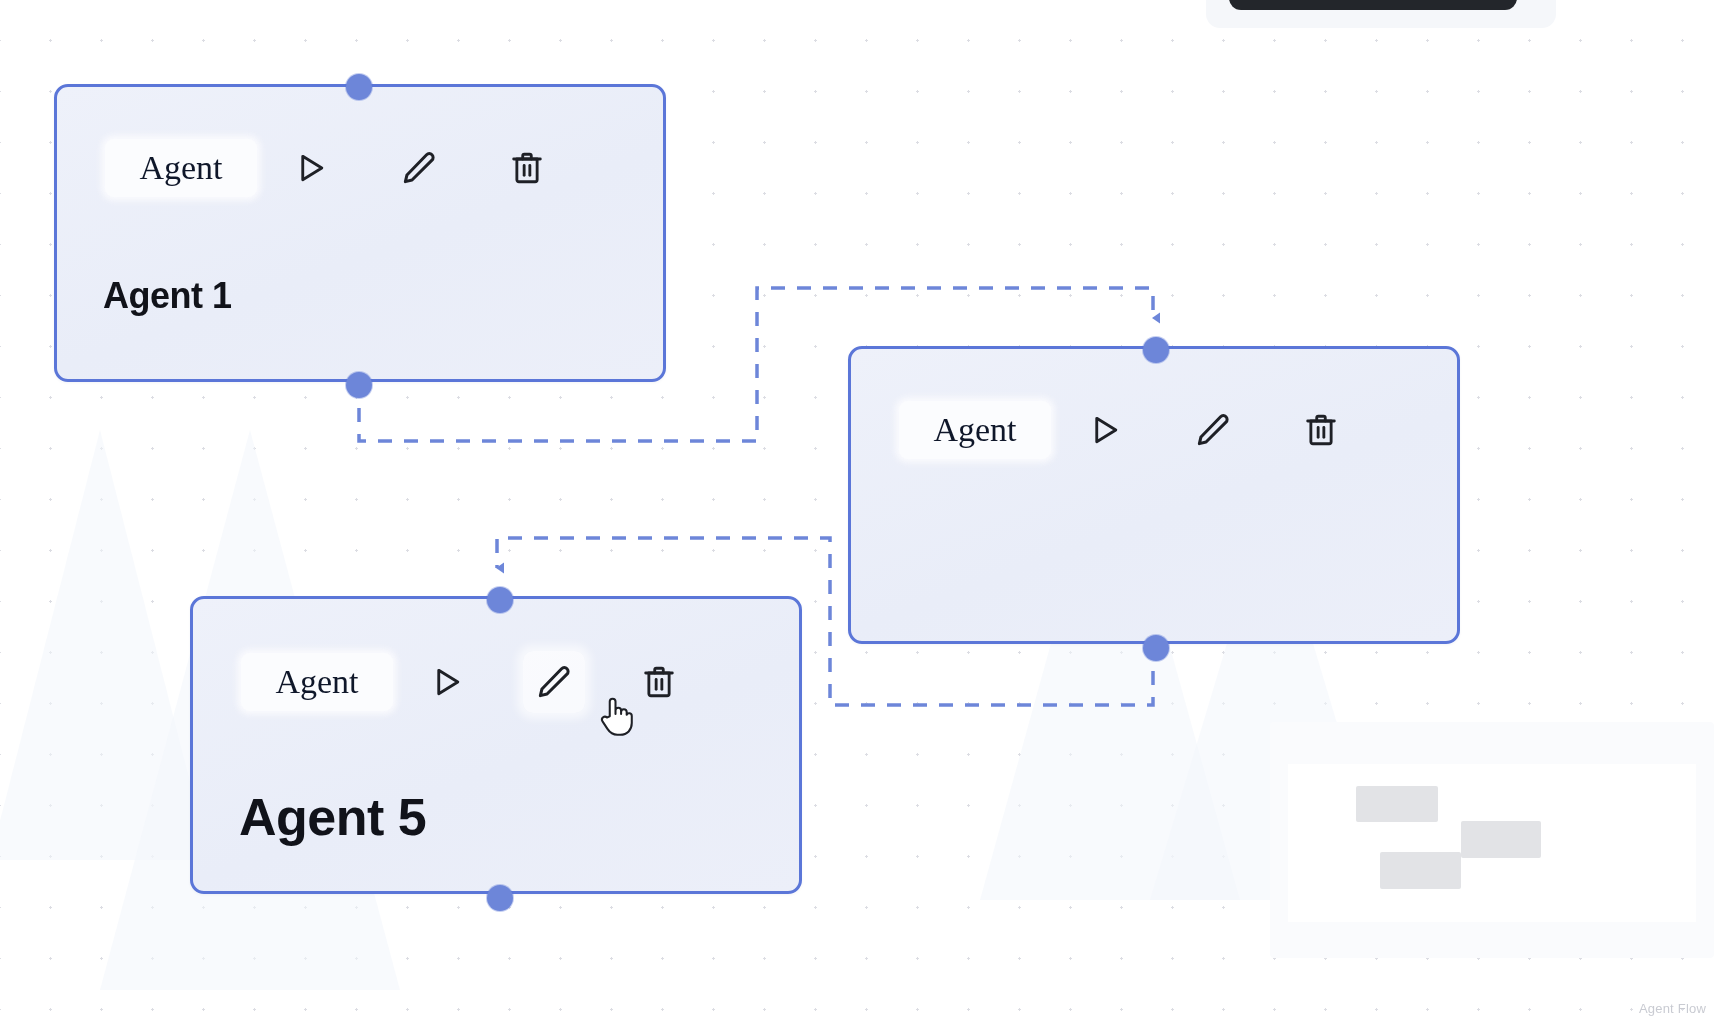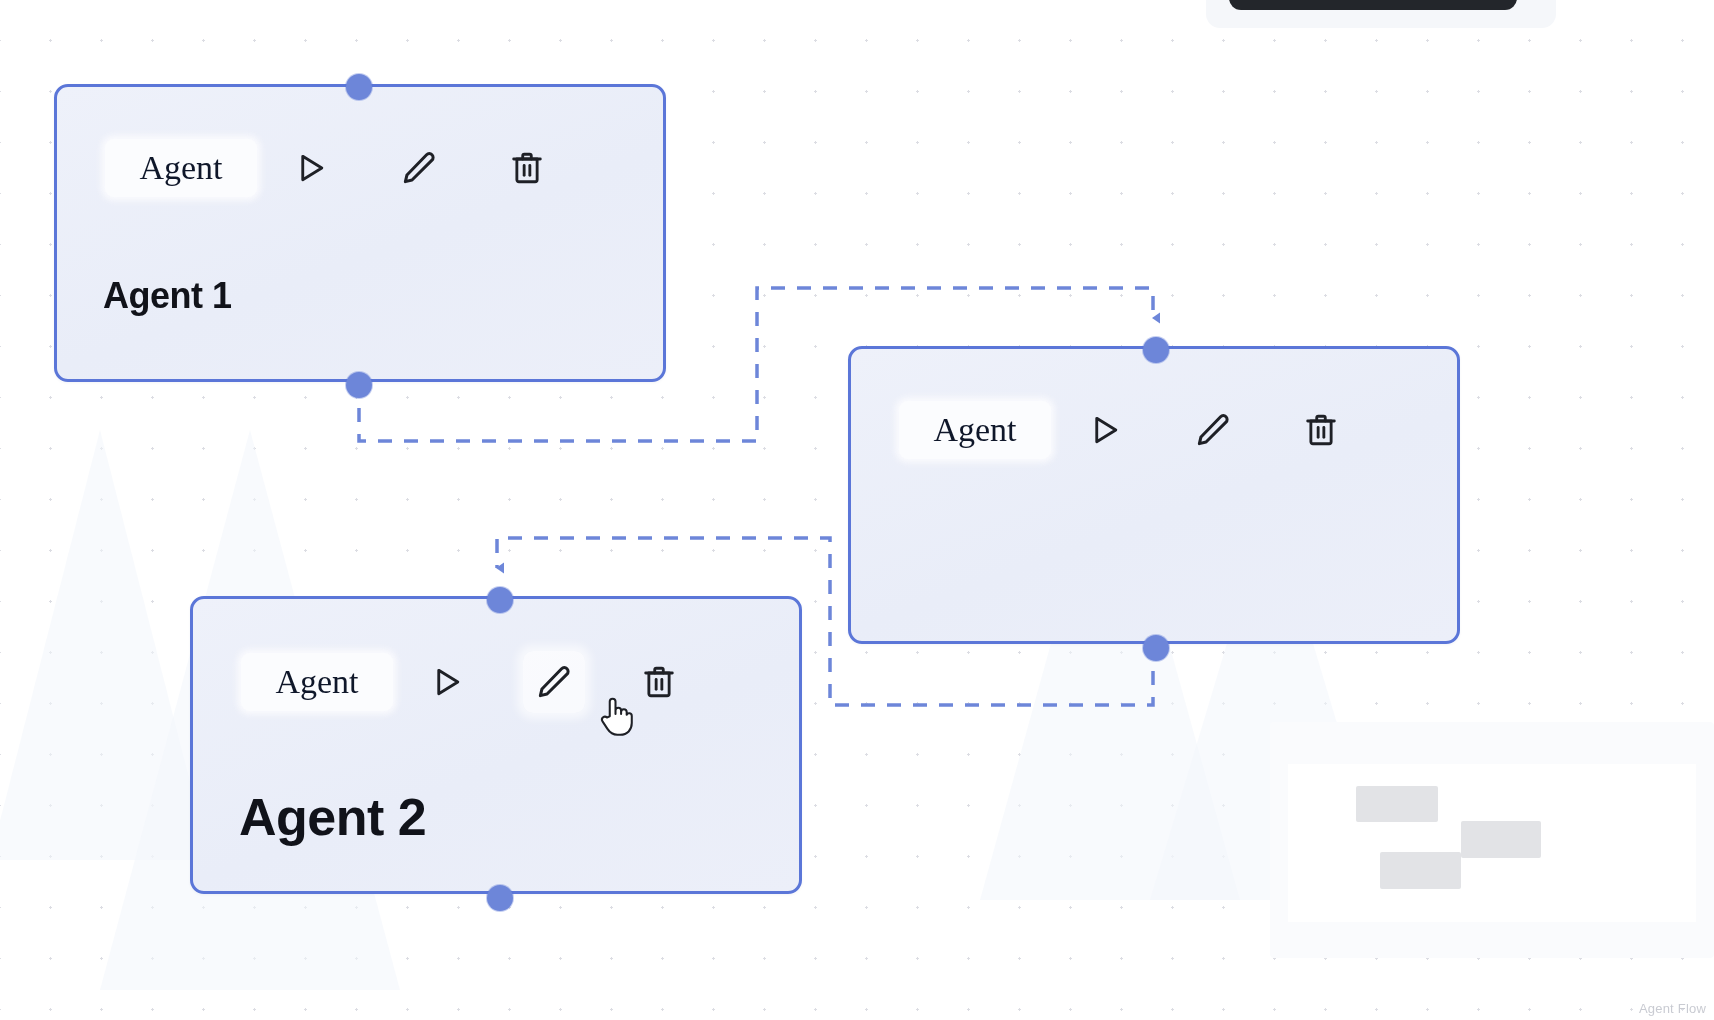--- a/index.html
+++ b/index.html
@@ -183,21 +183,21 @@
           <svg width="38" height="38" viewBox="0 0 24 24" fill="none" stroke="#1e2026" stroke-width="1.8" stroke-linecap="round" stroke-linejoin="round">
             <path d="M3.6 6.3 H20.4"></path>
             <path d="M9.3 6.3 V4.3 a1 1 0 0 1 1-1 h3.4 a1 1 0 0 1 1 1 v2"></path>
             <path d="M5.6 6.3 h12.8 v13.1 a1.3 1.3 0 0 1 -1.3 1.3 H6.9 a1.3 1.3 0 0 1 -1.3 -1.3 Z"></path>
             <path d="M10.2 10.4 V16.6"></path>
             <path d="M13.8 10.4 V16.6"></path>
           </svg>
         </div>
       </div>
     </div>
-    <div class="title" style="left:46px;top:188px;font-size:52px;">Agent 2</div>
+    <div class="title" style="left:46px;top:188px;font-size:52px;">Agent 5</div>
     <div class="handle" style="left:294px;top:-12px;width:26px;height:26px;"></div>
     <div class="handle" style="left:294px;top:286px;width:26px;height:26px;"></div>
   </div>
 
   <div class="minimap">
     <div class="mm-inner">
       <div class="mm-node" style="left:68px;top:22px;width:82px;height:36px;"></div>
       <div class="mm-node" style="left:173px;top:57px;width:80px;height:37px;"></div>
       <div class="mm-node" style="left:92px;top:88px;width:81px;height:37px;"></div>
     </div>

